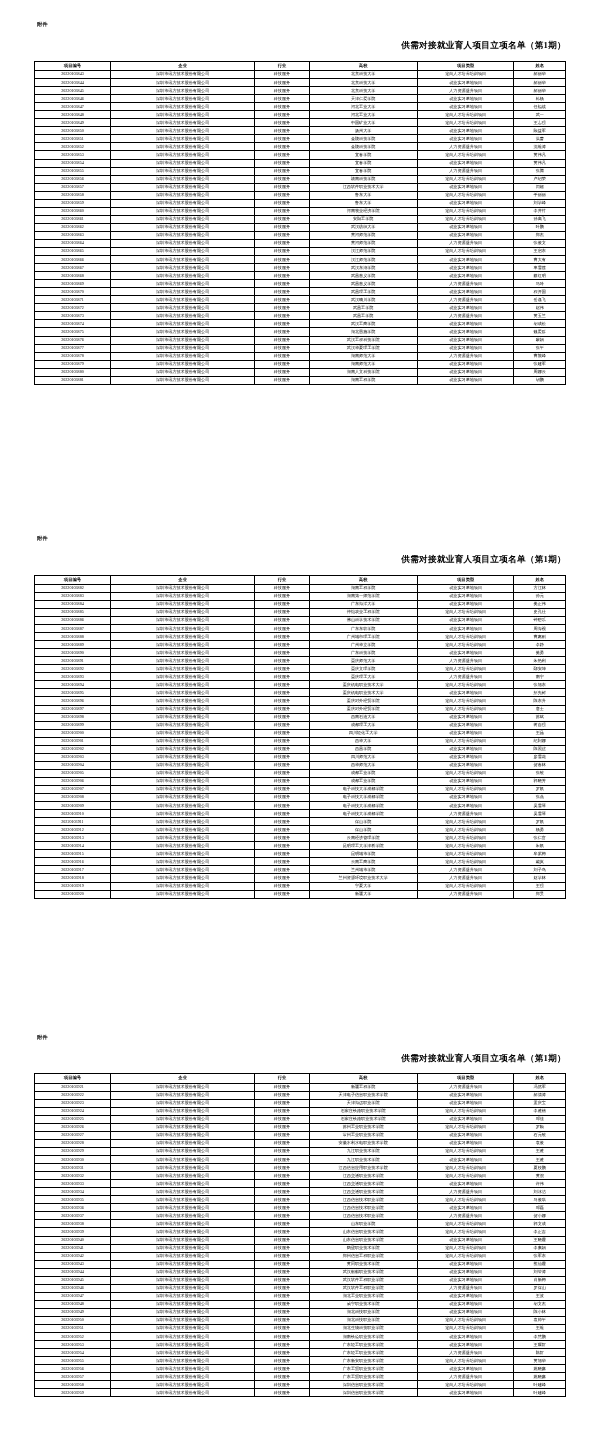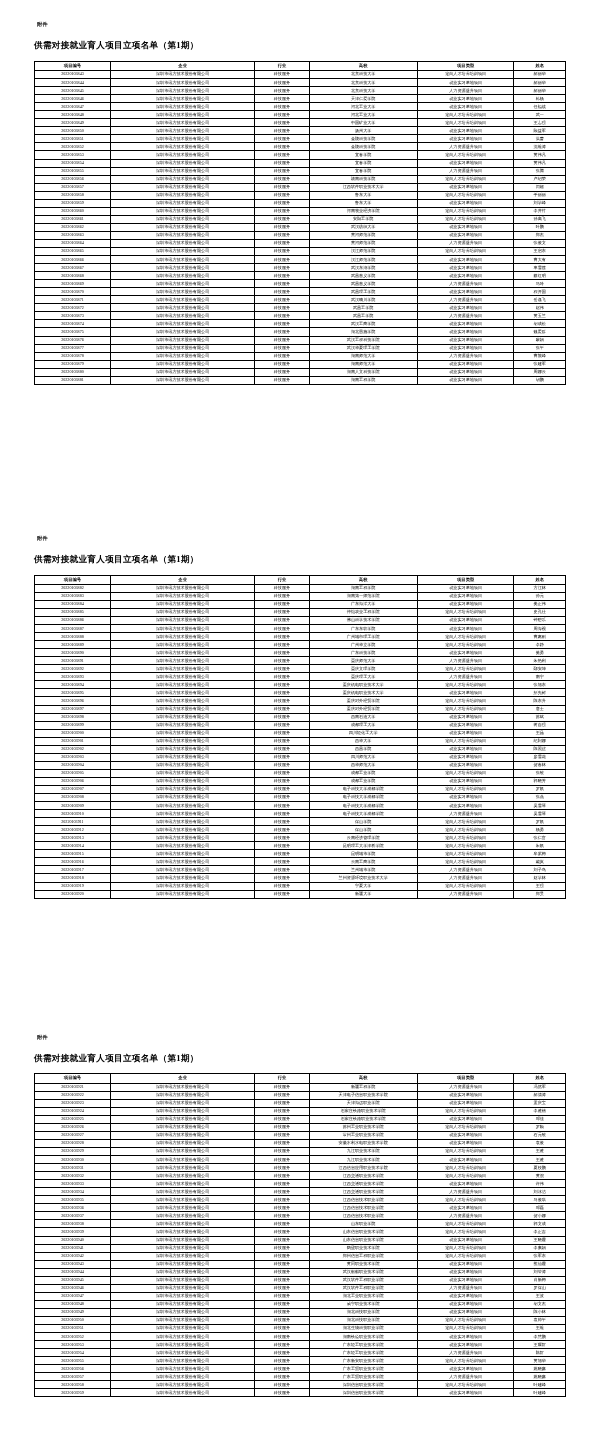--- a/index.html
+++ b/index.html
@@ -20,21 +20,21 @@
   .page-3{padding-top:54px;}
   .page-4{padding-top:54px;}
   .attach{
     font-size:5.2px;
     font-weight:bold;
     letter-spacing:.2px;
     line-height:1;
     margin:0 0 14px 3px;
   }
   .doc-title{
-    text-align:left;
+    text-align:right;
     font-size:8.6px;
     font-weight:bold;
     letter-spacing:.3px;
     line-height:1;
     margin:0 0 11px 0;
   }
   table.list{
     width:100%;
     border-collapse:collapse;
     table-layout:fixed;

